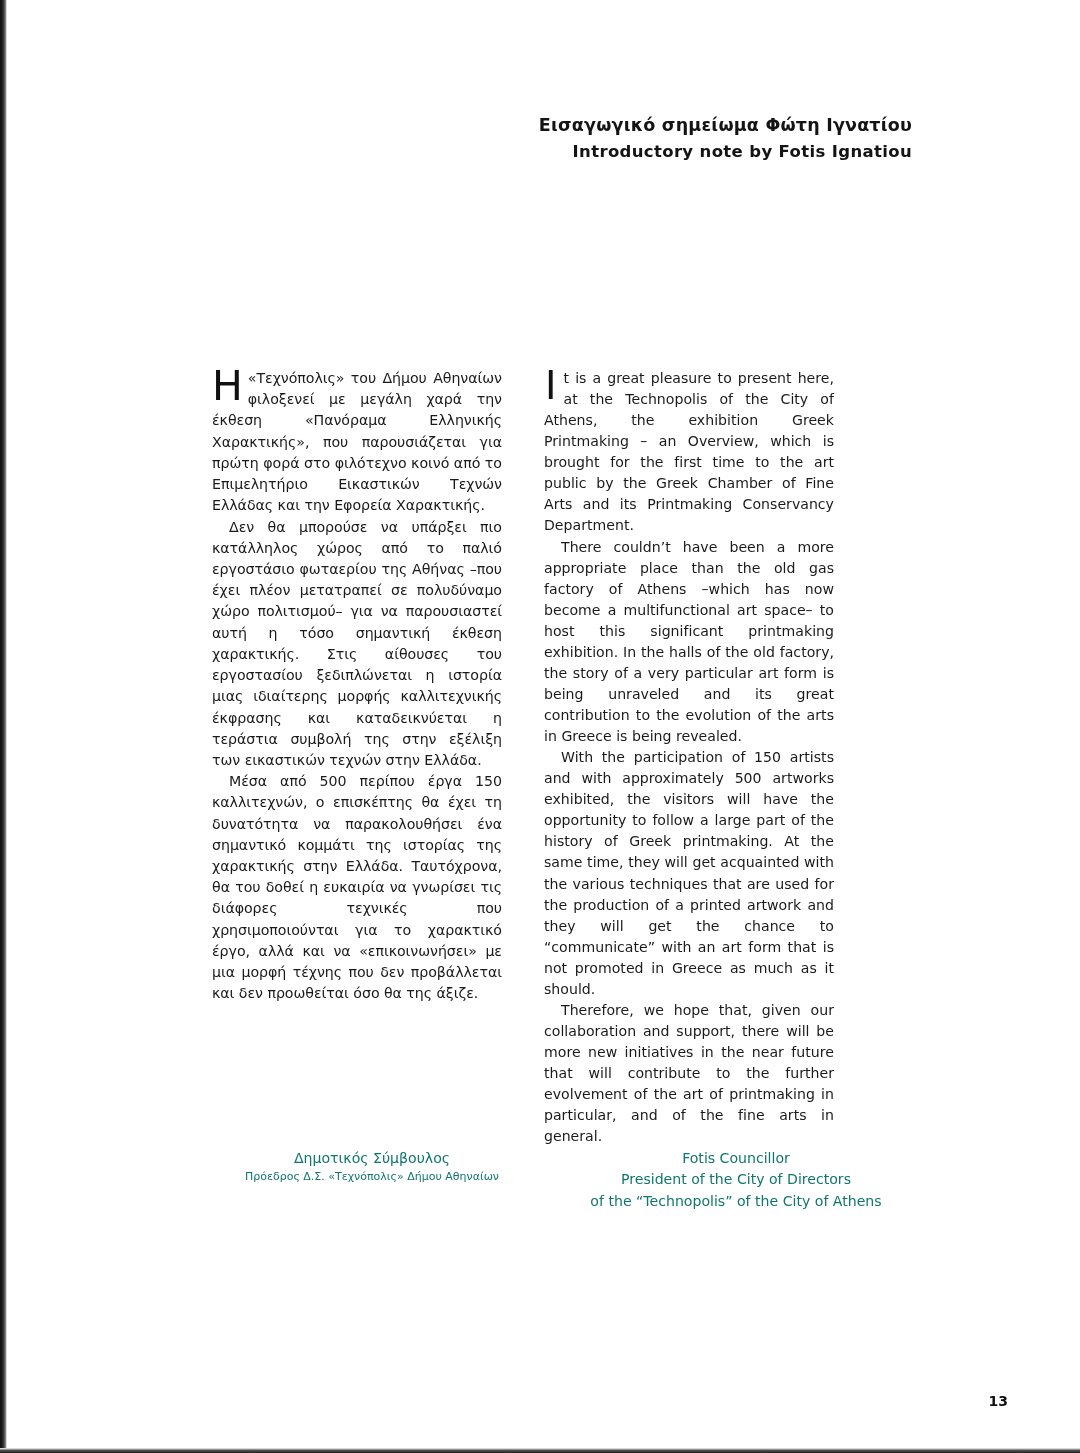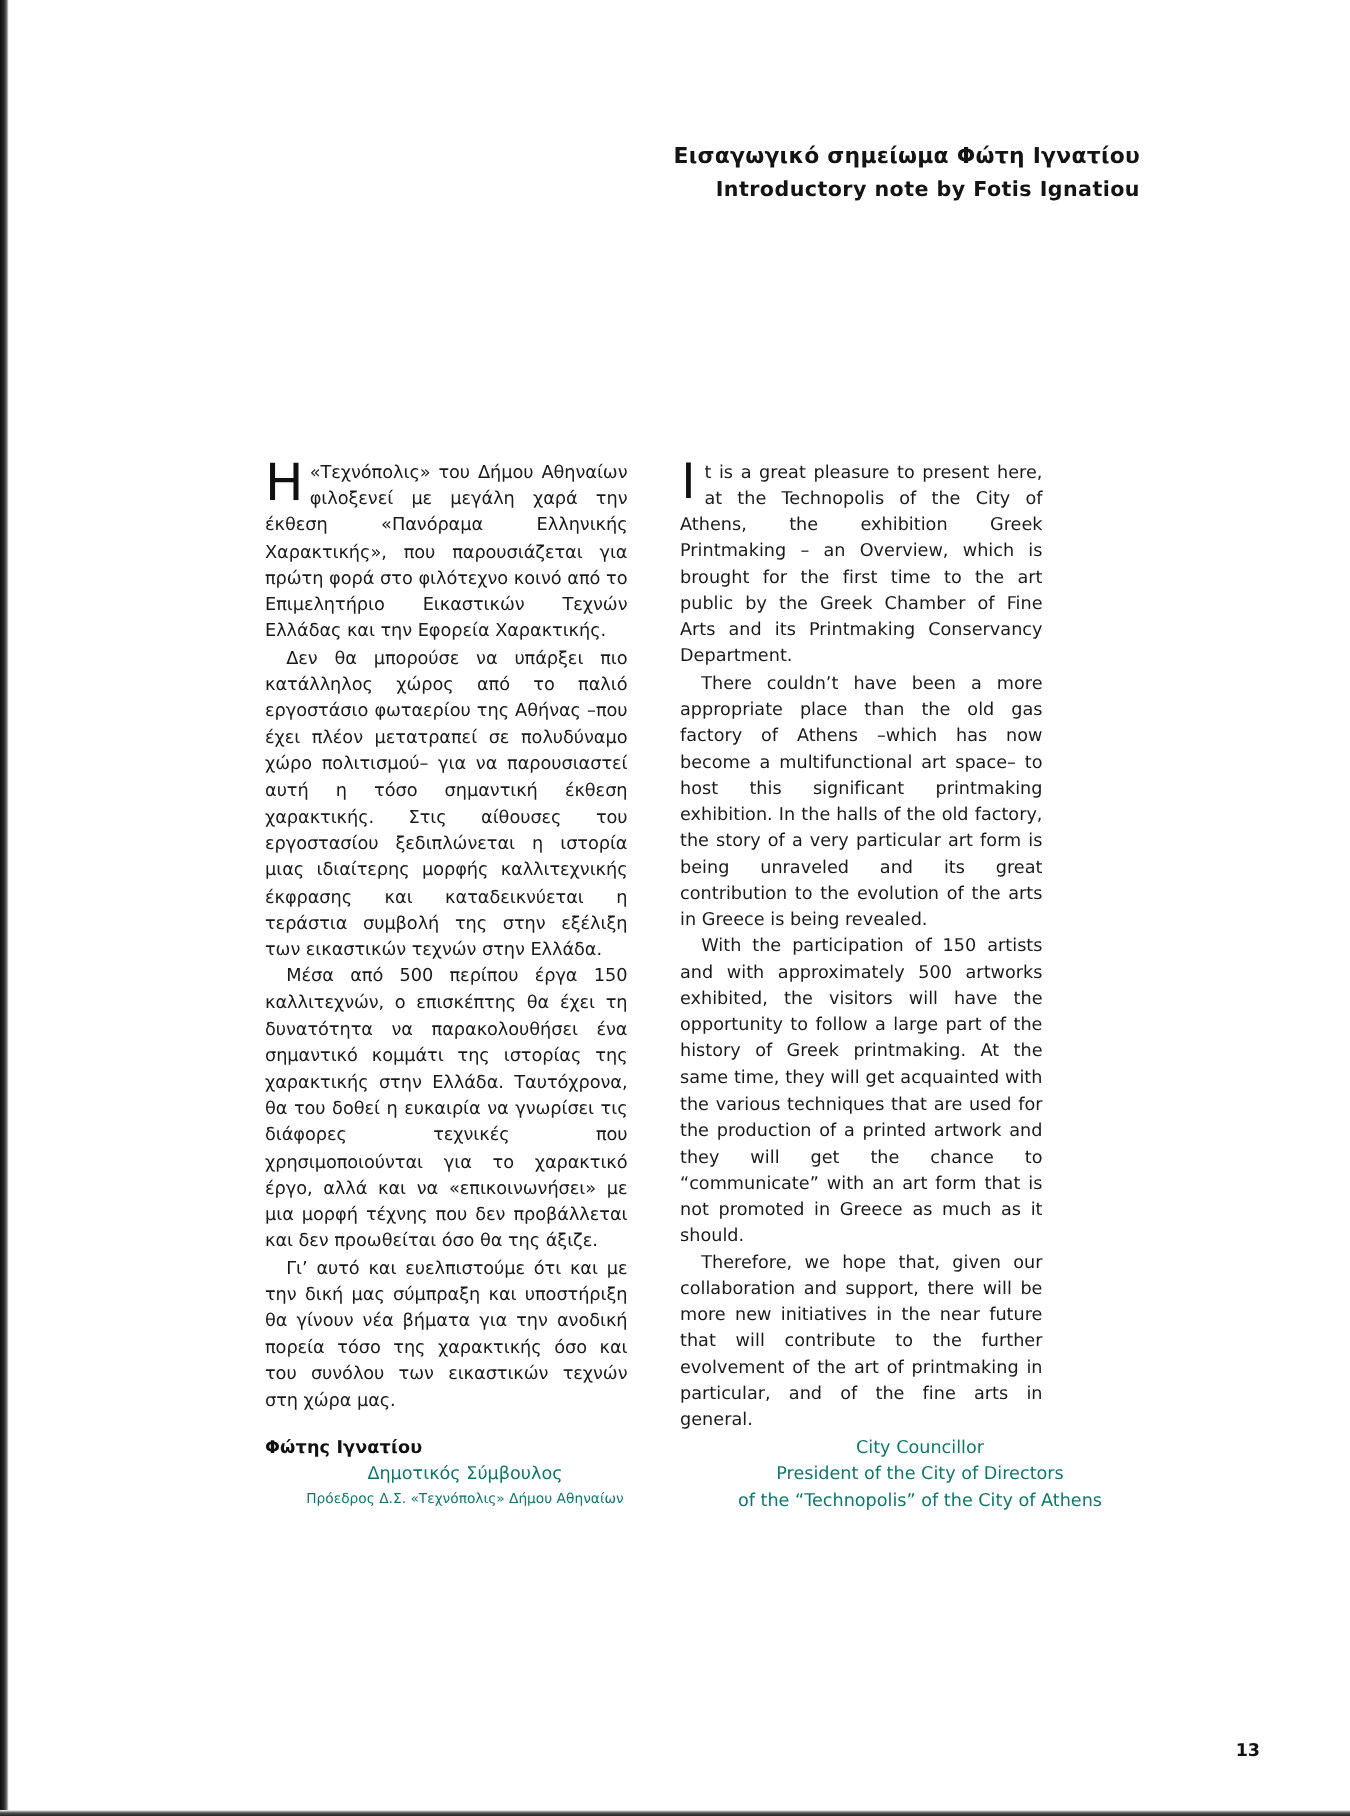--- a/index.html
+++ b/index.html
@@ -153,40 +153,38 @@
     <div class="title-gr">Εισαγωγικό σημείωμα Φώτη Ιγνατίου</div>
     <div class="title-en">Introductory note by Fotis Ignatiou</div>
   </div>
 
   <div class="columns">
 
     <div class="col col-gr">
       <p class="first dropcap-para"><span class="dropcap">Η</span><span>«Τεχνόπολις» του Δήμου Αθηναίων φιλοξενεί με μεγάλη χαρά την έκθεση «Πανόραμα Ελληνικής Χαρακτικής», που παρουσιάζεται για πρώτη φορά στο φιλότεχνο κοινό από το Επιμελητήριο Εικαστικών Τεχνών Ελλάδας και την Εφορεία Χαρακτικής.</span></p>
       <p>Δεν θα μπορούσε να υπάρξει πιο κατάλληλος χώρος από το παλιό εργοστάσιο φωταερίου της Αθήνας –που έχει πλέον μετατραπεί σε πολυδύναμο χώρο πολιτισμού– για να παρουσιαστεί αυτή η τόσο σημαντική έκθεση χαρακτικής. Στις αίθουσες του εργοστασίου ξεδιπλώνεται η ιστορία μιας ιδιαίτερης μορφής καλλιτεχνικής έκφρασης και καταδεικνύεται η τεράστια συμβολή της στην εξέλιξη των εικαστικών τεχνών στην Ελλάδα.</p>
       <p>Μέσα από 500 περίπου έργα 150 καλλιτεχνών, ο επισκέπτης θα έχει τη δυνατότητα να παρακολουθήσει ένα σημαντικό κομμάτι της ιστορίας της χαρακτικής στην Ελλάδα. Ταυτόχρονα, θα του δοθεί η ευκαιρία να γνωρίσει τις διάφορες τεχνικές που χρησιμοποιούνται για το χαρακτικό έργο, αλλά και να «επικοινωνήσει» με μια μορφή τέχνης που δεν προβάλλεται και δεν προωθείται όσο θα της άξιζε.</p>
-      <p>Γι’ αυτό και ευελπιστούμε ότι και με την δική μας σύμπραξη και υποστήριξη θα γίνουν νέα βήματα για την ανοδική πορεία τόσο της χαρακτικής όσο και του συνόλου των εικαστικών τεχνών στη χώρα μας.</p>
     </div>
 
     <div class="col col-en">
       <p class="first dropcap-para"><span class="dropcap">I</span><span>t is a great pleasure to present here, at the Technopolis of the City of Athens, the exhibition Greek Printmaking – an Overview, which is brought for the first time to the art public by the Greek Chamber of Fine Arts and its Printmaking Conservancy Department.</span></p>
       <p>There couldn’t have been a more appropriate place than the old gas factory of Athens –which has now become a multifunctional art space– to host this significant printmaking exhibition. In the halls of the old factory, the story of a very particular art form is being unraveled and its great contribution to the evolution of the arts in Greece is being revealed.</p>
       <p>With the participation of 150 artists and with approximately 500 artworks exhibited, the visitors will have the opportunity to follow a large part of the history of Greek printmaking. At the same time, they will get acquainted with the various techniques that are used for the production of a printed artwork and they will get the chance to “communicate” with an art form that is not promoted in Greece as much as it should.</p>
       <p>Therefore, we hope that, given our collaboration and support, there will be more new initiatives in the near future that will contribute to the further evolvement of the art of printmaking in particular, and of the fine arts in general.</p>
     </div>
 
   </div>
 
   <div class="signatures">
     <div class="sig sig-gr">
-      <div class="name">Φώτης Ιγνατίου</div>
       <div class="line">Δημοτικός Σύμβουλος</div>
       <div class="line small">Πρόεδρος Δ.Σ. «Τεχνόπολις» Δήμου Αθηναίων</div>
     </div>
     <div class="sig sig-en">
-      <div class="line">City Councillor</div>
+      <div class="line">Fotis Councillor</div>
       <div class="line">President of the City of Directors</div>
       <div class="line">of the “Technopolis” of the City of Athens</div>
     </div>
   </div>
 
   <div class="page-number">13</div>
 
 </div>
 
 </body></html>

